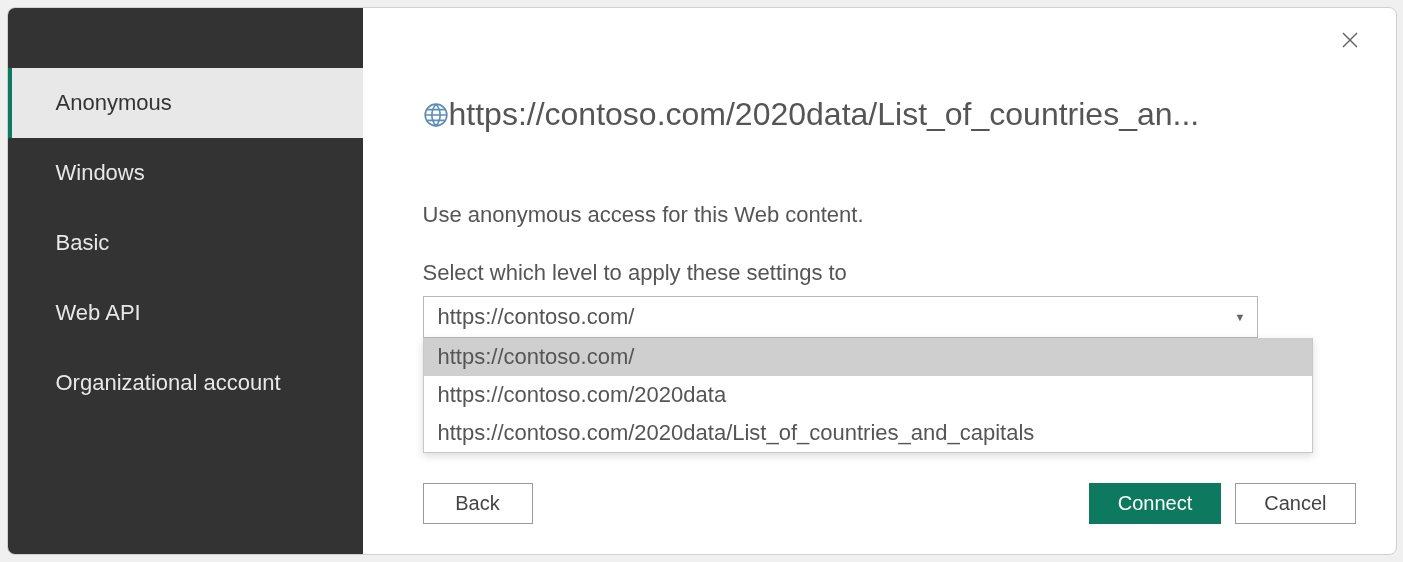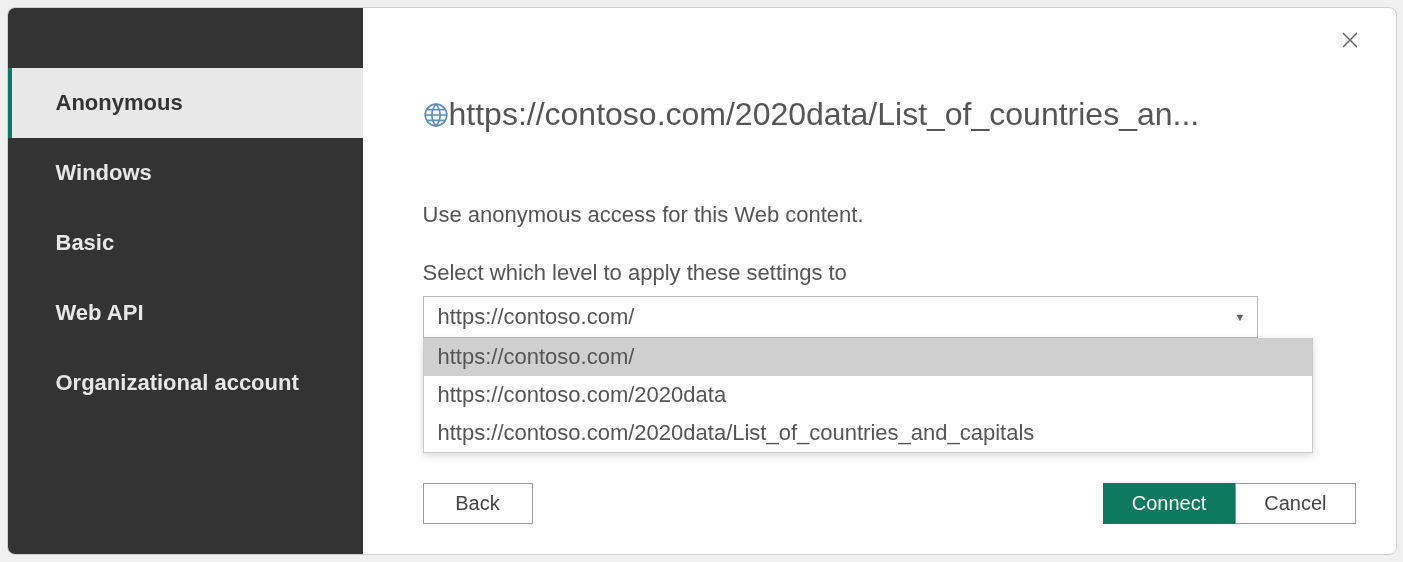--- a/index.html
+++ b/index.html
@@ -30,21 +30,21 @@
       width: 355px;
       background: #333333;
       display: flex;
       flex-direction: column;
       padding-top: 60px;
     }
     .sidebar-item {
       padding: 22px 30px 22px 48px;
       color: #e8e8e8;
       font-size: 22px;
-      font-weight: 700;
+      font-weight: 400;
       cursor: pointer;
       position: relative;
     }
     .sidebar-item.selected {
       background: #e8e8e8;
       color: #333333;
     }
     .sidebar-item.selected::before {
       content: "";
       position: absolute;
@@ -163,20 +163,21 @@
       color: #555;
       cursor: pointer;
     }
     .dropdown-item.highlighted {
       background: #cfcfcf;
     }
     .button-row {
       display: flex;
       margin-top: auto;
       padding-top: 20px;
+      gap: 14px;
       align-items: center;
     }
     .btn {
       padding: 8px 28px;
       font-size: 20px;
       border: 1px solid #999;
       background: #fff;
       color: #444;
       cursor: pointer;
       min-width: 110px;

